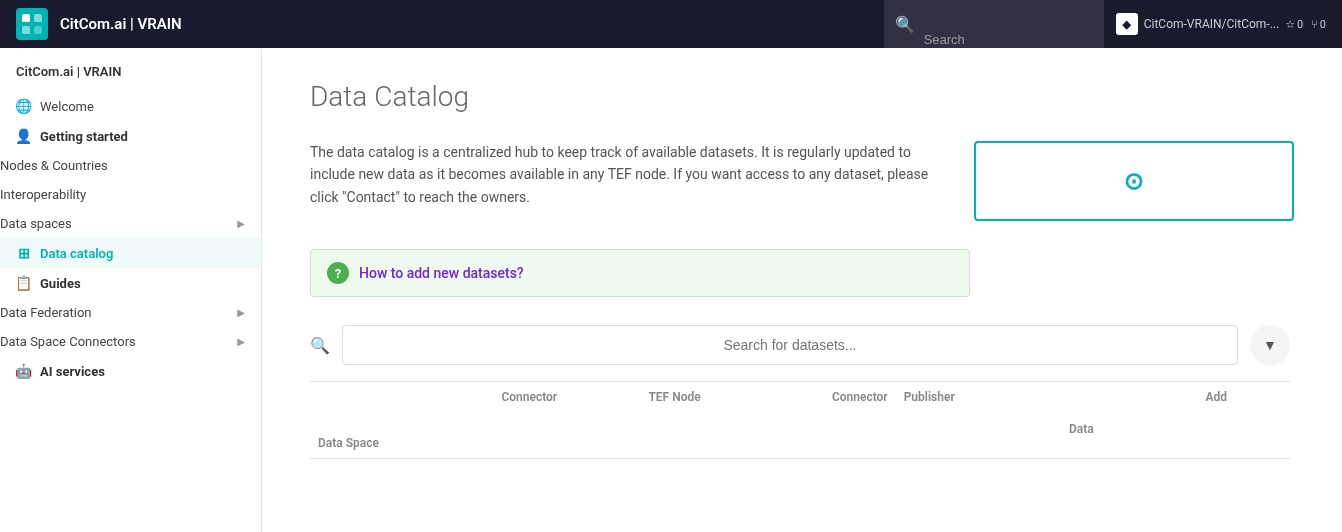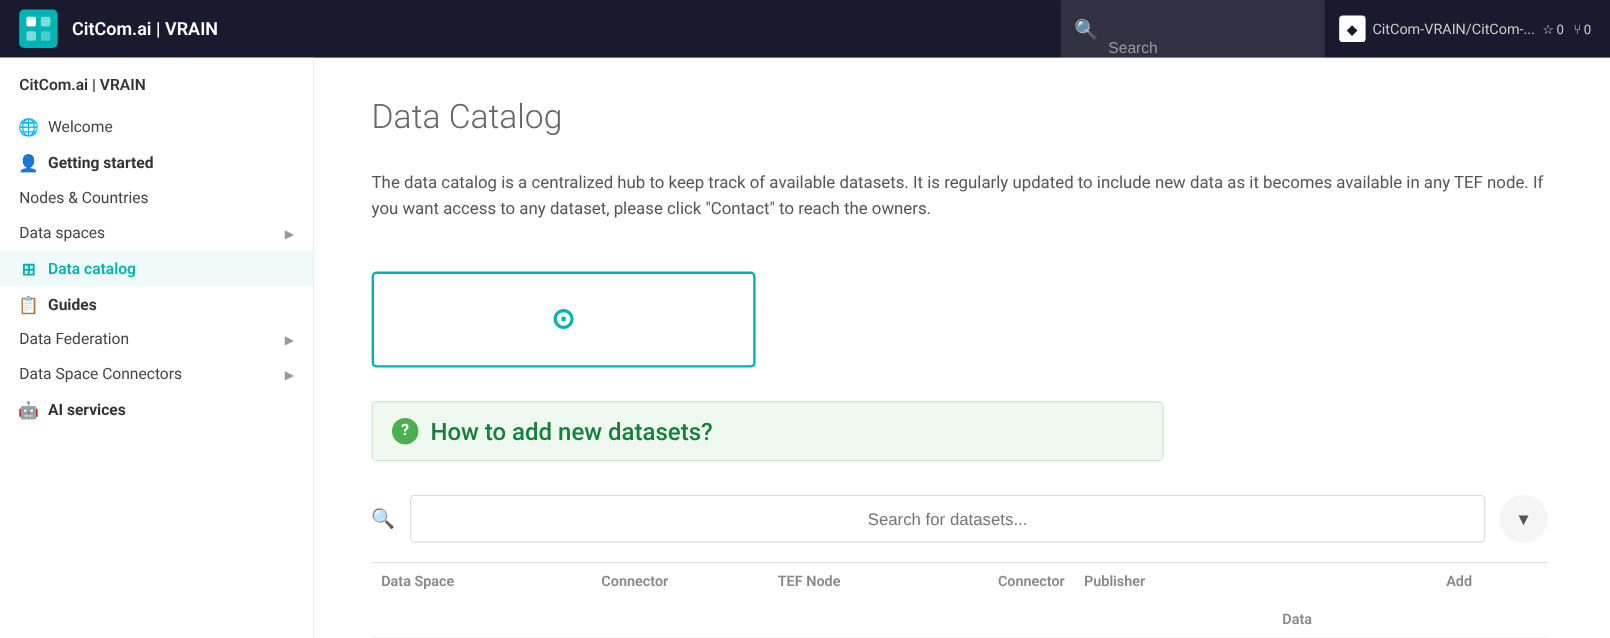--- a/index.html
+++ b/index.html
@@ -104,21 +104,21 @@
       color: #444;
       cursor: pointer;
       text-decoration: none;
     }
     .sidebar-item.active { color: #00b4b4; font-weight: 600; background: #f0fafa; }
     .sidebar-item.section-header {
       font-weight: 700;
       color: #333;
       font-size: 13px;
     }
-    .sidebar-item.indented { padding-left: 16px; }
+    .sidebar-item.indented { padding-left: 0; }
     .sidebar-item .arrow {
       margin-left: auto;
       font-size: 10px;
       color: #999;
     }
     .sidebar-icon {
       width: 16px;
       height: 16px;
       display: flex;
       align-items: center;
@@ -139,21 +139,20 @@
     .page-title {
       font-size: 28px;
       font-weight: 300;
       color: #666;
       margin-bottom: 28px;
     }
     .content-body {
       display: flex;
       gap: 40px;
       margin-bottom: 28px;
-      flex-direction: column;
     }
     .content-text {
       flex: 1;
       font-size: 14px;
       line-height: 1.6;
       color: #555;
     }
     .add-datasets-btn {
       flex-shrink: 0;
       width: 320px;
@@ -192,22 +191,22 @@
       border-radius: 50%;
       display: flex;
       align-items: center;
       justify-content: center;
       color: #fff;
       font-size: 13px;
       font-weight: bold;
       flex-shrink: 0;
     }
     .info-banner-text {
-      color: #15803d;
-      font-size: 20px;
+      color: #6d28d9;
+      font-size: 14px;
       font-weight: 500;
       cursor: pointer;
       text-align: right;
     }
     .search-section {
       display: flex;
       align-items: center;
       gap: 12px;
       max-width: 980px;
     }
@@ -243,21 +242,21 @@
       display: flex;
       border-top: 1px solid #e0e0e0;
       border-bottom: 1px solid #e0e0e0;
       padding: 8px 0;
       margin-top: 16px;
       font-size: 12px;
       font-weight: 600;
       color: #888;
       max-width: 980px;
     }
-    .col-data-space { width: 200px; padding: 0 8px; }
+    .col-data-space { width: 200px; padding: 0 8px; margin-top: 46px; }
     .col-connector { width: 160px; padding: 0 8px; }
     .col-tef-node { width: 200px; padding: 0 8px; }
     .col-connector2 { flex: 1; padding: 0 8px; }
     .col-publisher { width: 180px; padding: 0 8px; }
     .col-data { width: 120px; padding: 0 8px; margin-top: 32px; }
     .col-add { width: 100px; padding: 0 8px; margin-left: 26px; }
   </style>
 </head>
 <body>
 
@@ -297,20 +296,23 @@
 
     <a class="sidebar-item section-header">
       <span class="sidebar-icon gray">👤</span>
       <span>Getting started</span>
     </a>
 
     <a class="sidebar-item indented">
       <span>Nodes &amp; Countries</span>
     </a>
 
+    <a class="sidebar-item indented">
+      <span>Interoperability</span>
+    </a>
 
     <a class="sidebar-item indented">
       <span>Data spaces</span>
       <span class="arrow">▶</span>
     </a>
 
 
     <a class="sidebar-item active">
       <span class="sidebar-icon teal">⊞</span>
       <span>Data catalog</span>

